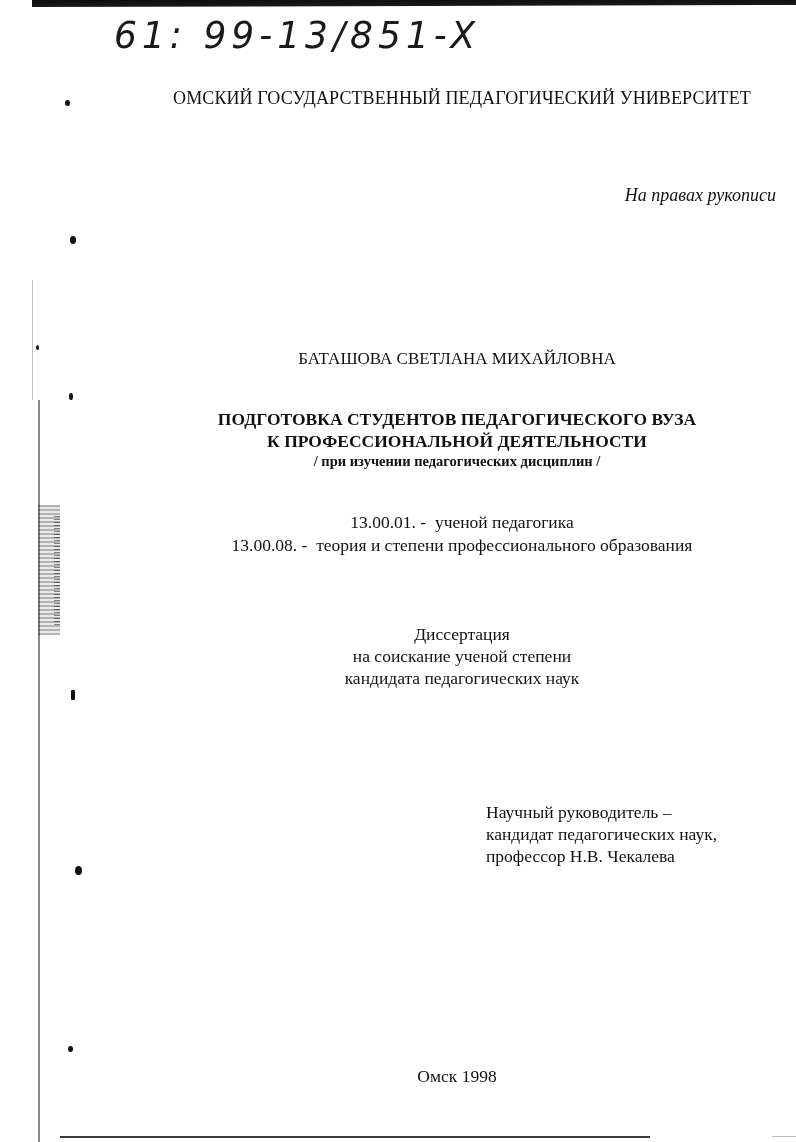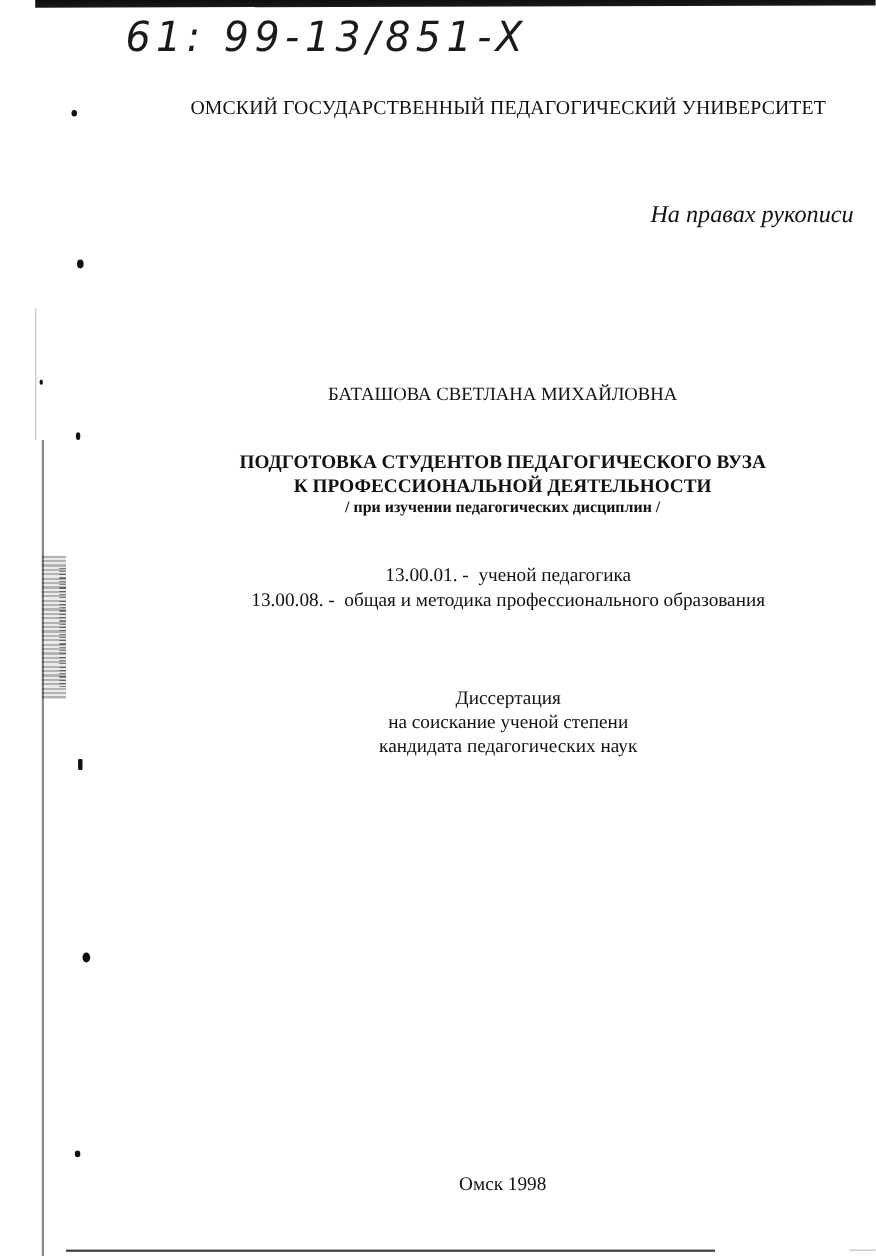--- a/index.html
+++ b/index.html
@@ -120,21 +120,21 @@
       left: 0; width: 860px;
       text-align: center;
       top: 87px;
       font-size: 18px;
       letter-spacing: 0.1px;
     }
     .rights {
       right: 52px;
       top: 184px;
       font-style: italic;
-      font-size: 22px;
+      font-size: 18px;
     }
     .author {
       left: 0; width: 850px;
       text-align: center;
       top: 348px;
       font-size: 17px;
     }
     .title-block {
       position: absolute;
       left: 0;
@@ -216,25 +216,30 @@
   <div class="text-line author">БАТАШОВА СВЕТЛАНА МИХАЙЛОВНА</div>
 
   <div class="title-block">
     <div>ПОДГОТОВКА СТУДЕНТОВ ПЕДАГОГИЧЕСКОГО ВУЗА</div>
     <div>К ПРОФЕССИОНАЛЬНОЙ ДЕЯТЕЛЬНОСТИ</div>
     <div class="subtitle">/ при изучении педагогических дисциплин /</div>
   </div>
 
   <div class="specialty-block">
     <div class="row"><span>13.00.01. -</span>  <span>ученой педагогика</span></div>
-    <div class="row"><span>13.00.08. -</span>  <span>общая и методика профессионального образования</span></div>
+    <div class="row"><span>13.00.08. -</span>  <span>теория и степени профессионального образования</span></div>
   </div>
 
   <div class="dissertation-block">
     <div>Диссертация</div>
     <div>на соискание ученой степени</div>
     <div>кандидата педагогических наук</div>
   </div>
 
+  <div class="supervisor-block">
+    <div>Научный руководитель –</div>
+    <div>кандидат педагогических наук,</div>
+    <div>профессор Н.В. Чекалева</div>
+  </div>
 
   <div class="city-year">Омск 1998</div>
 
 </div>
 
 </body></html>

